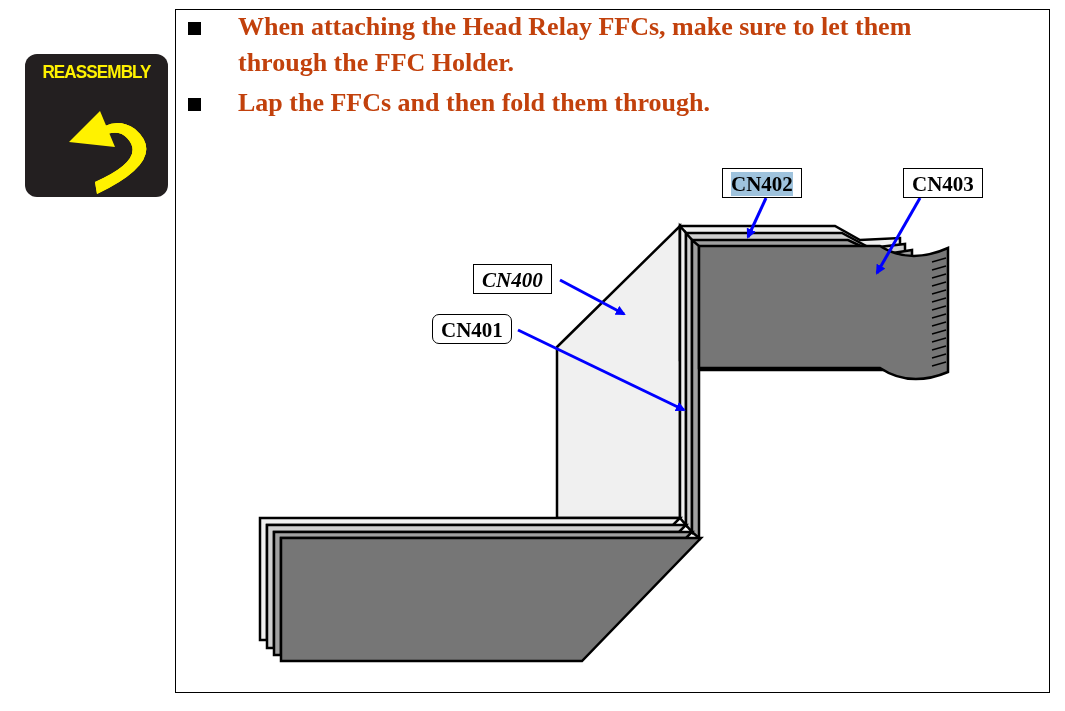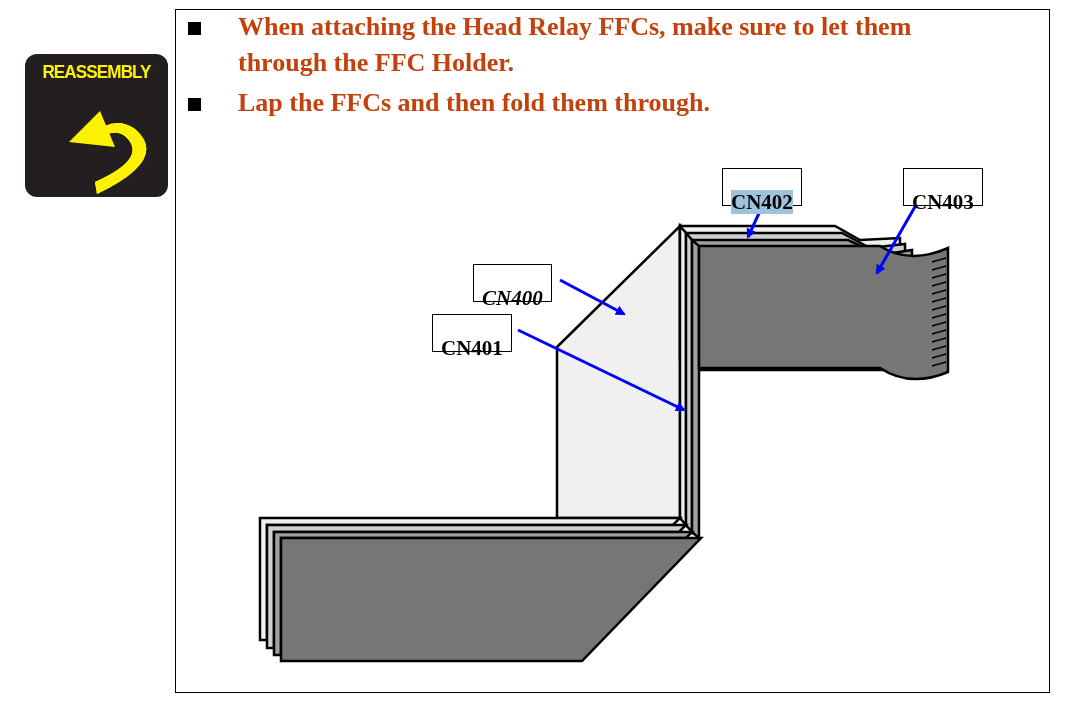--- a/index.html
+++ b/index.html
@@ -4,21 +4,21 @@
 <style>
   html, body { margin: 0; padding: 0; background: #ffffff; }
   body { width: 1065px; height: 711px; position: relative; overflow: hidden; font-family: "Liberation Serif", serif; }
   .badge { position: absolute; left: 25px; top: 18px; width: 143px; height: 143px; background: #231f20; border-radius: 12px; margin-top: 36px; }
   .badge-label { position: absolute; left: 0; top: 7px; width: 143px; text-align: center; color: #fff200; font-family: "Liberation Sans", sans-serif; font-weight: bold; font-size: 19px; letter-spacing: -1px; transform: scaleX(0.9); }
   .badge svg { position: absolute; left: 0; top: 0; }
   .frame { position: absolute; left: 175px; top: 9px; width: 875px; height: 684px; border: 1.5px solid #000; box-sizing: border-box; }
   .bullet { position: absolute; left: 188px; width: 13px; height: 13px; background: #000; }
   .line { position: absolute; left: 238px; font-weight: bold; font-size: 26px; color: #c2410c; white-space: nowrap; }
   .diagram { position: absolute; left: 0; top: 0; }
-  .callout { position: absolute; border: 1px solid #000; background: #fff; font-weight: bold; font-size: 21px; color: #000; padding: 18px 8px; height: 30px; line-height: 30px; box-sizing: border-box; }
+  .callout { position: absolute; border: 1px solid #000; background: #fff; font-weight: bold; font-size: 21px; color: #000; padding: 0 8px; height: 30px; line-height: 30px; box-sizing: border-box; }
   .callout.hl span { background: #9fc3dd; }
 </style>
 </head>
 <body>
 
 <div class="badge">
   <svg width="143" height="143">
     <path d="M 72 140 Q 145 105 110 75 Q 95 65 80 72 L 82 80 Q 95 76 102 84 Q 122 105 70 128 Z" fill="#fff200"></path>
     <polygon points="44,88 75,57 90,93" fill="#fff200"></polygon>
     <path d="M 80 72 Q 95 65 110 75 Q 145 105 72 140 L 70 128 Q 122 105 102 84 Q 95 76 82 80 Z" fill="#fff200"></path>
@@ -80,15 +80,15 @@
 
   <g stroke="#0000ff" stroke-width="3" fill="none">
     <line x1="560" y1="280" x2="624" y2="314" marker-end="url(#ah)"></line>
     <line x1="518" y1="330" x2="684" y2="410" marker-end="url(#ah)"></line>
     <line x1="766" y1="198" x2="748" y2="237" marker-end="url(#ah)"></line>
     <line x1="920" y1="198" x2="877" y2="273" marker-end="url(#ah)"></line>
   </g>
 </svg>
 
 <div class="callout" style="left:473px;top:264px;font-style:italic;"><span>CN400</span></div>
-<div class="callout" style="left:432px;top:314px;"><span>CN401</span></div>
+<div class="callout" style="left:432px;top:314px;border-radius:7px;"><span>CN401</span></div>
 <div class="callout hl" style="left:722px;top:168px;"><span>CN402</span></div>
 <div class="callout" style="left:903px;top:168px;"><span>CN403</span></div>
 
 </body></html>

